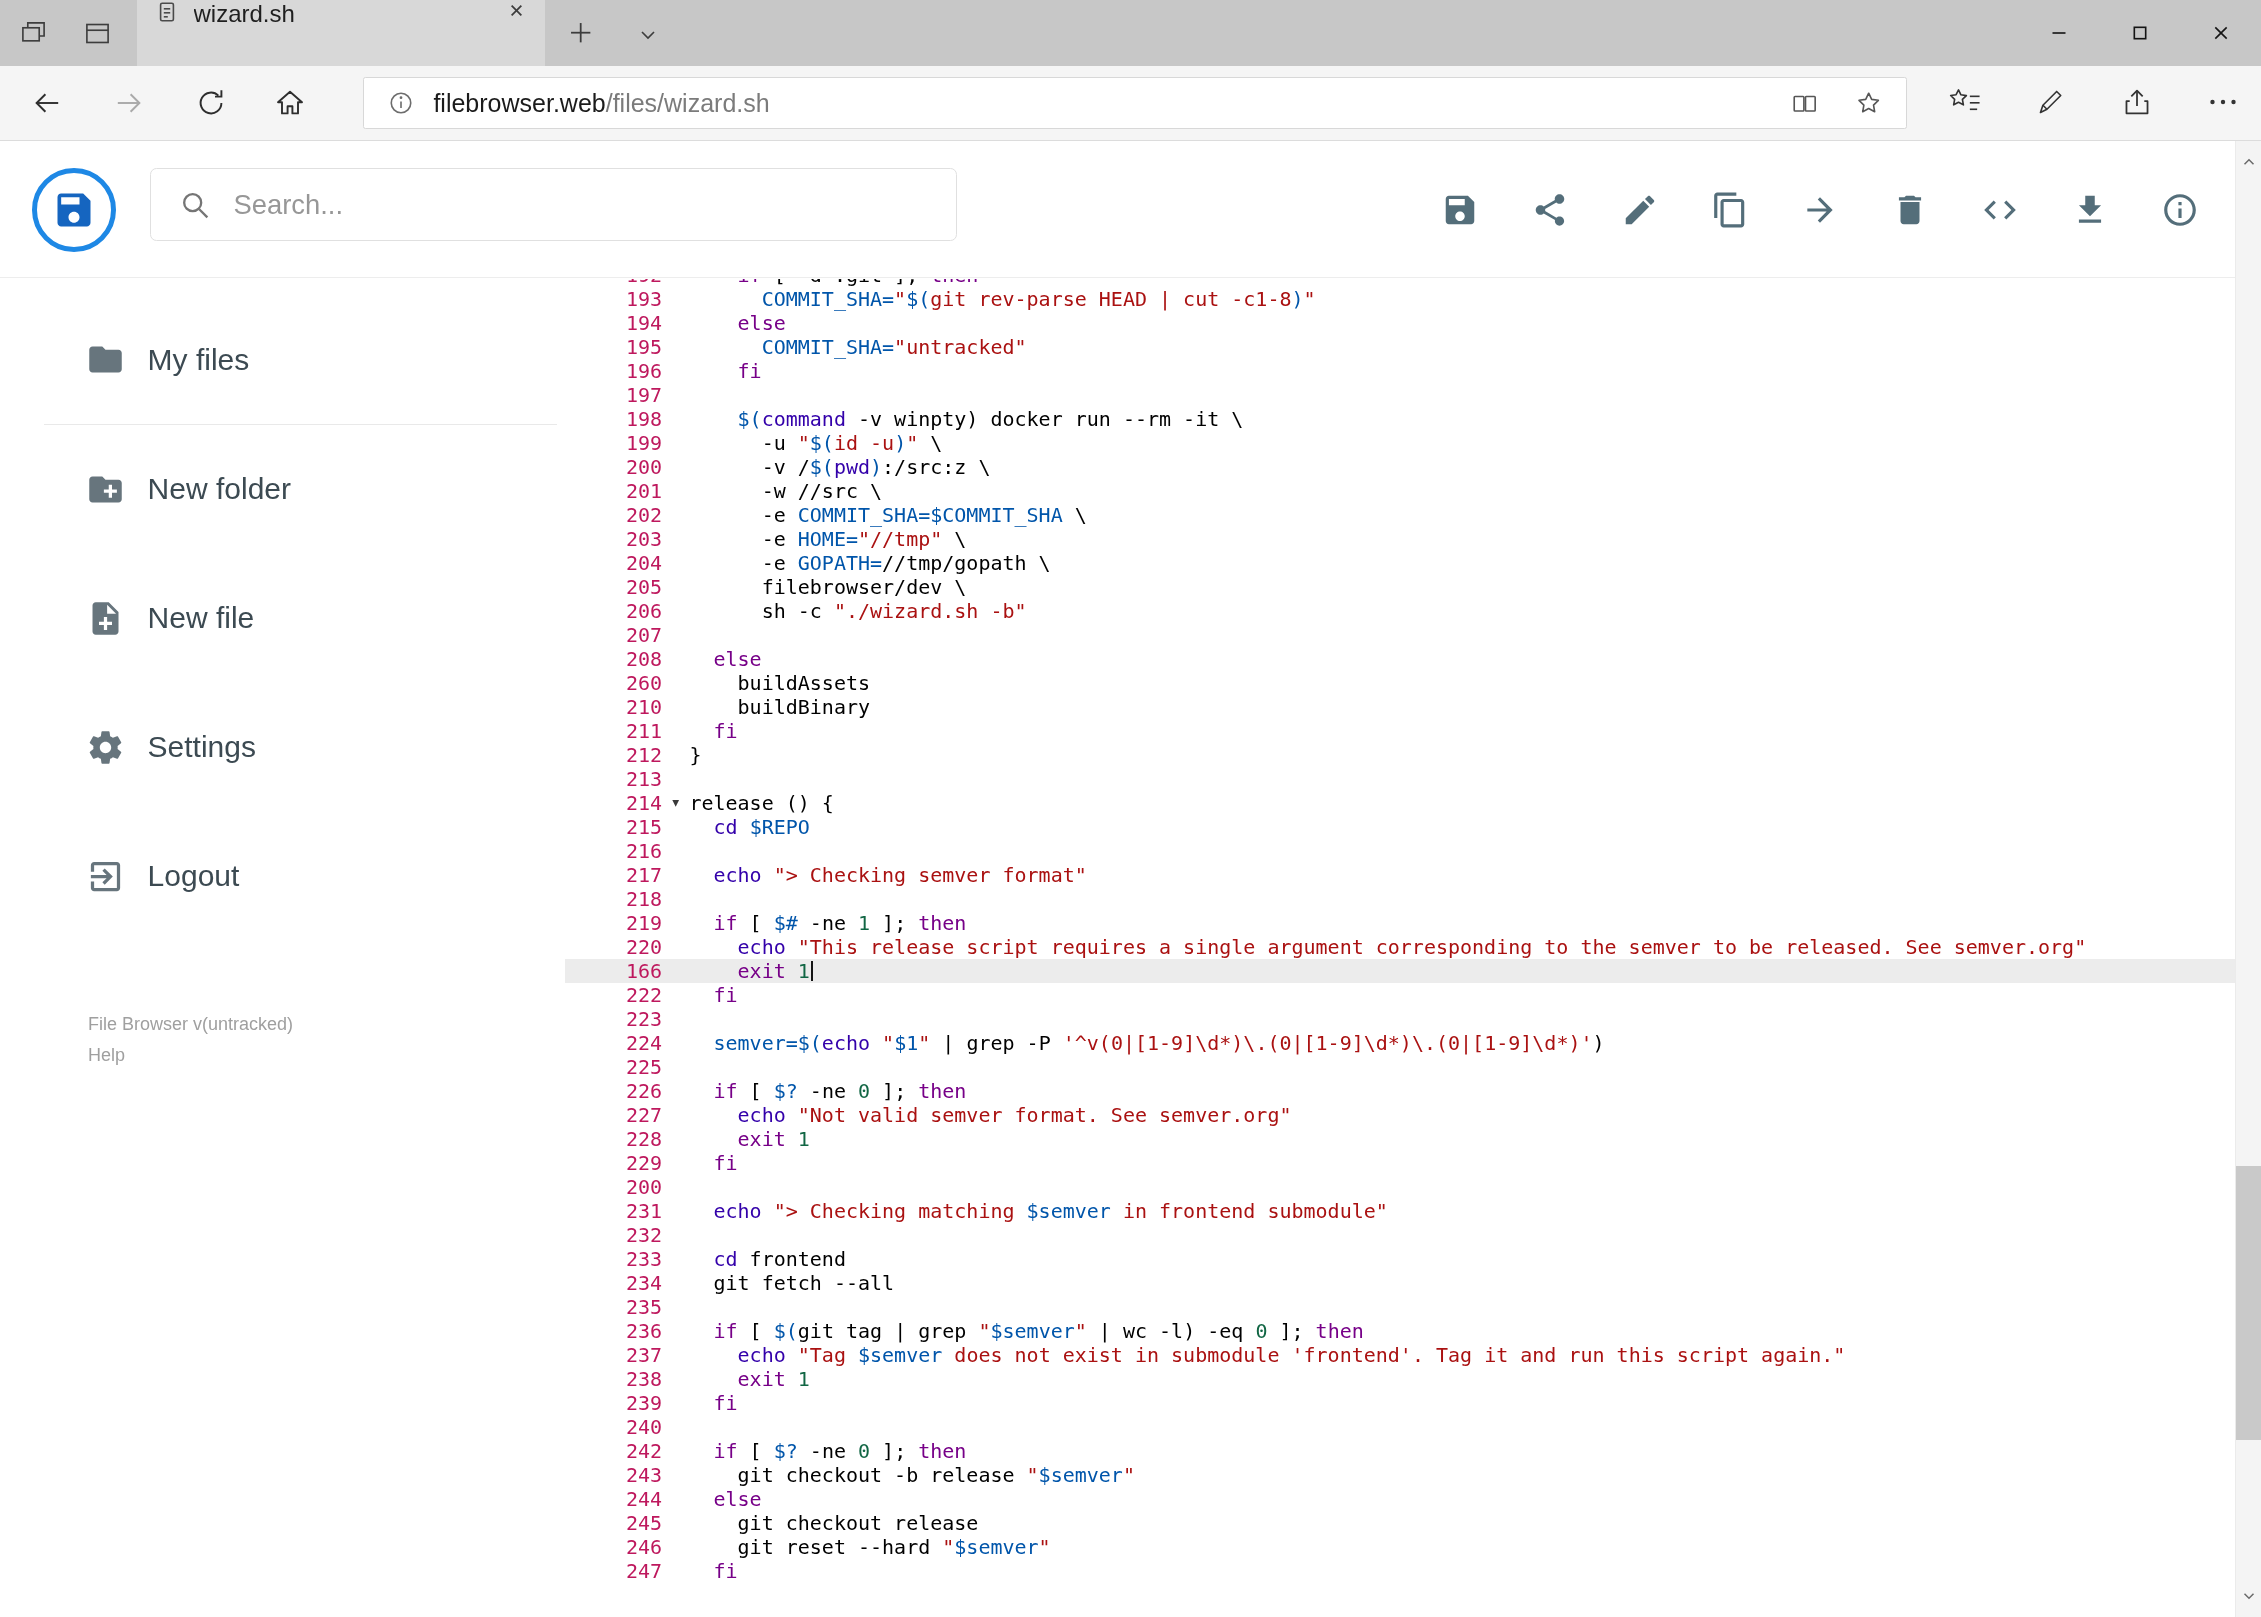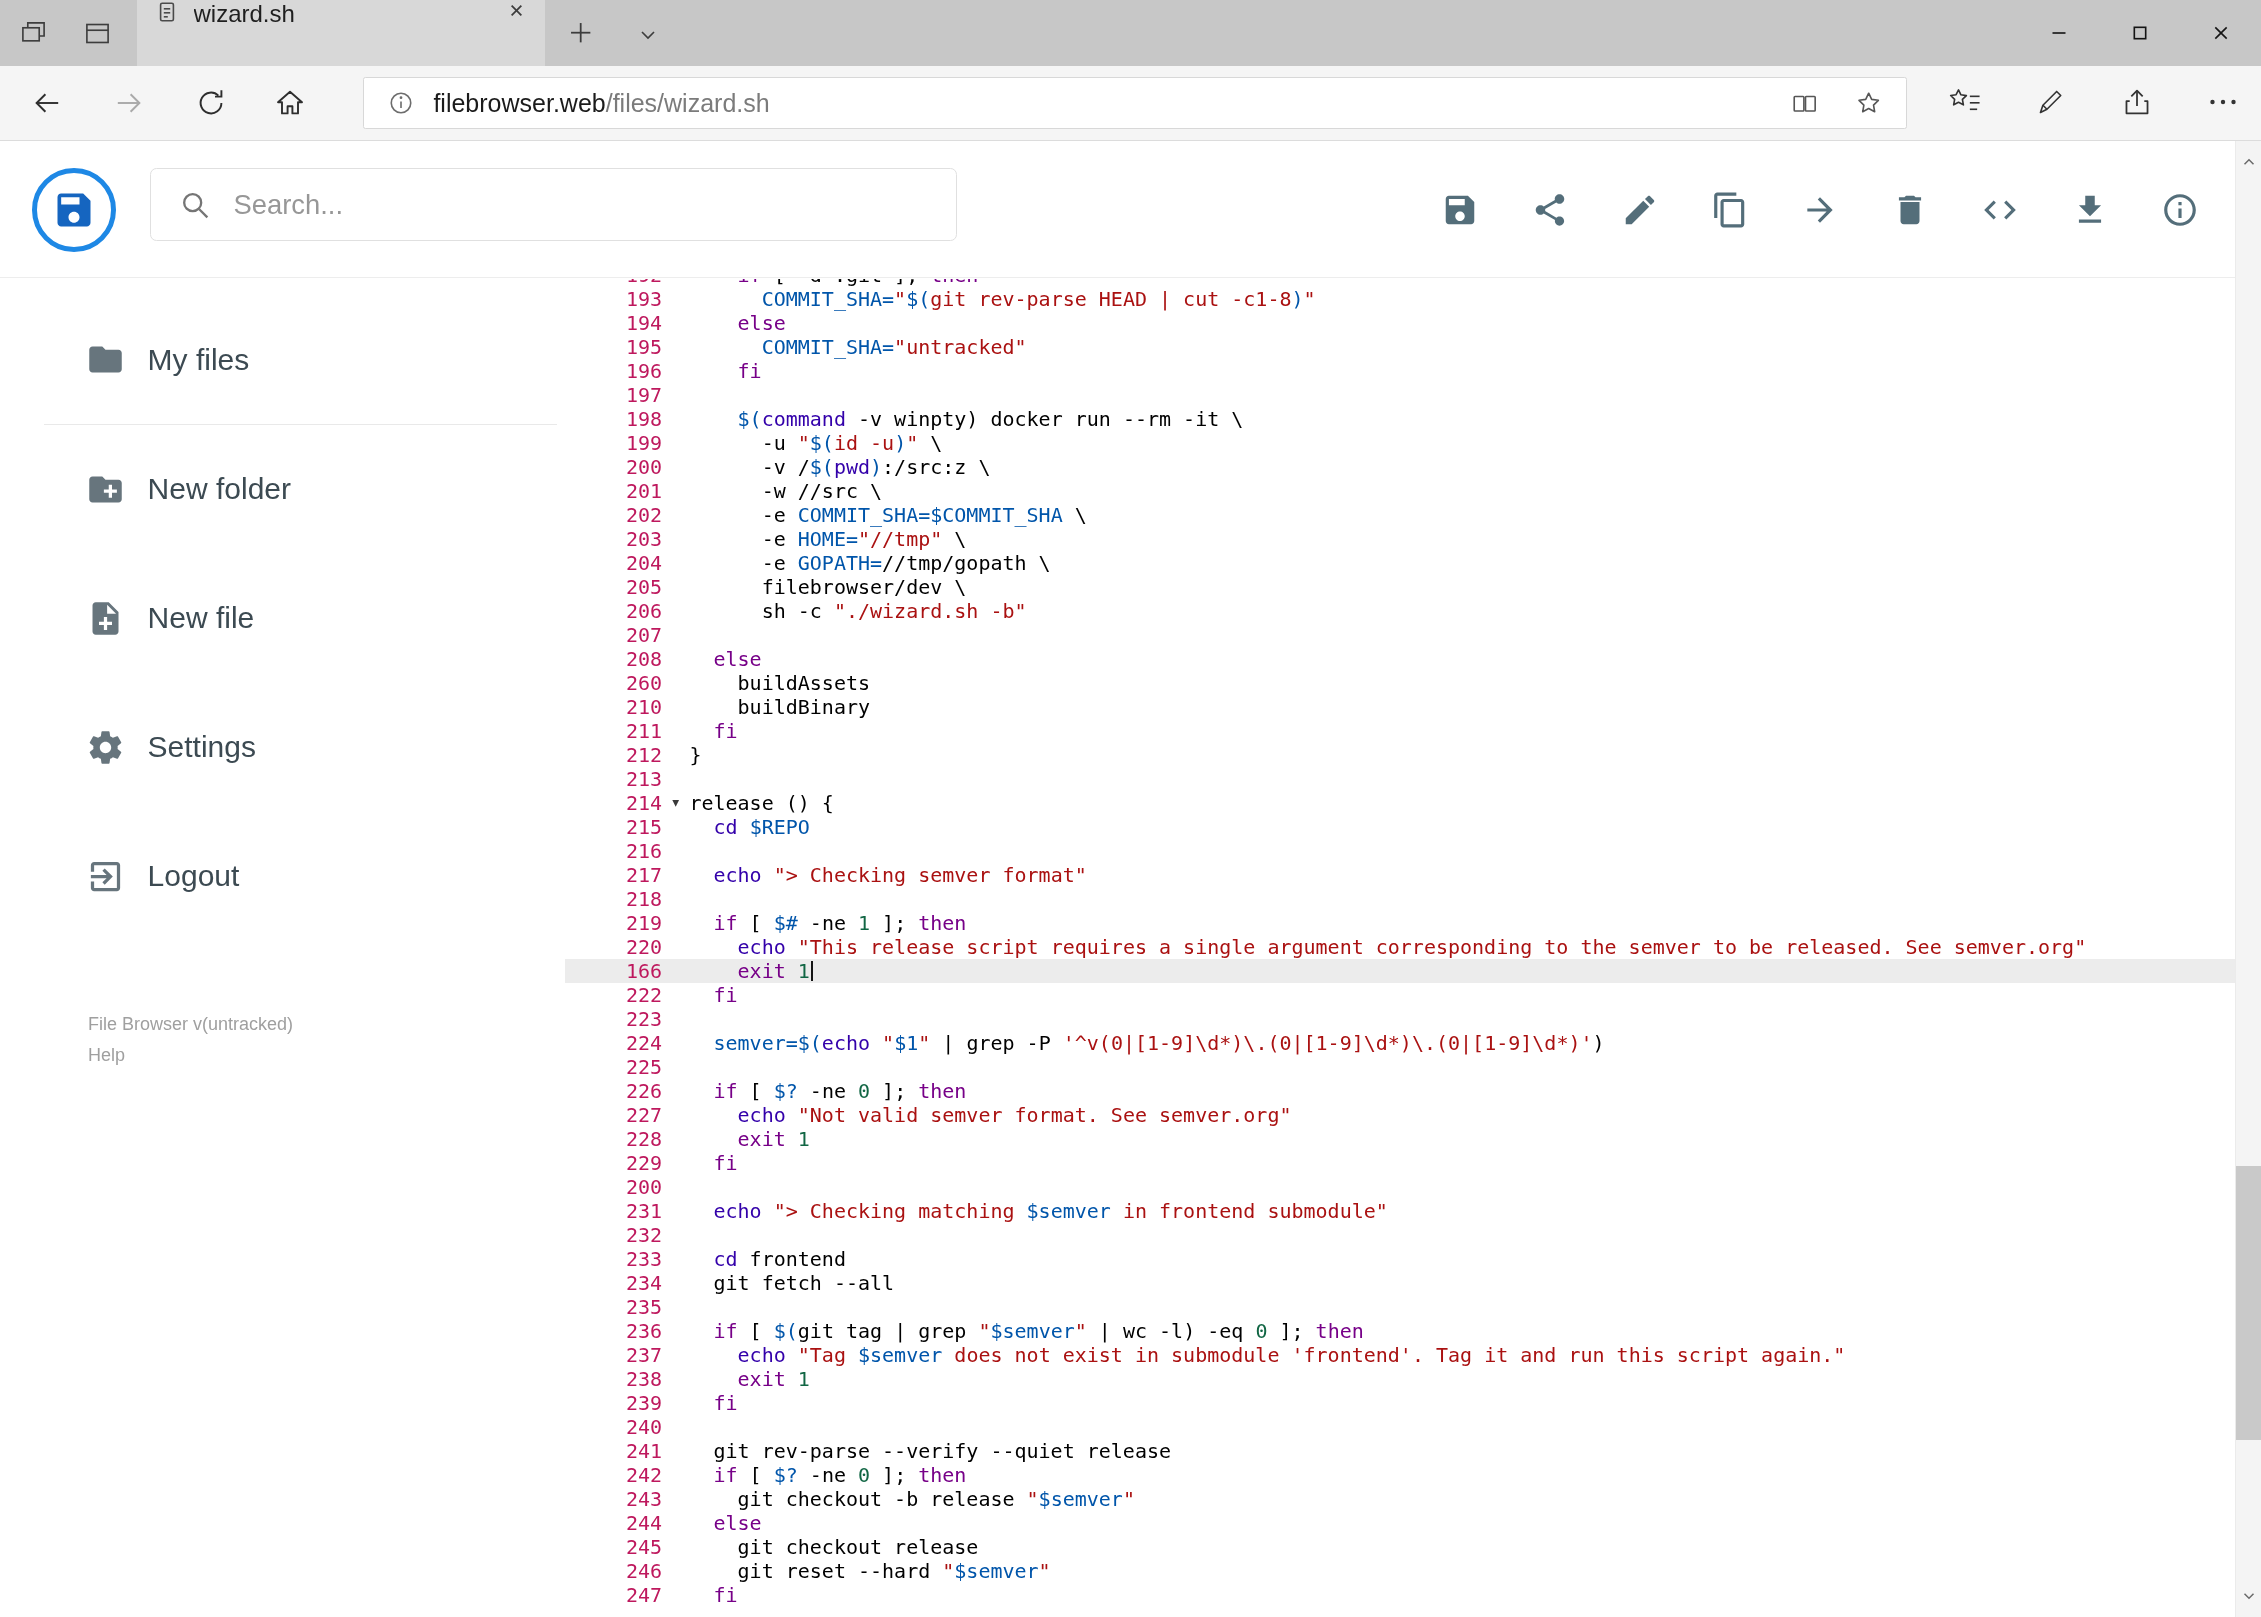--- a/index.html
+++ b/index.html
@@ -574,25 +574,20 @@
         <span class="gnum">239</span>
         <span class="gfold"></span>
         <span class="codecell"><span>  </span><span class="t-kw">fi</span></span>
       </div>
       <div class="row">
         <span class="gnum">240</span>
         <span class="gfold"></span>
         <span class="codecell"></span>
       </div>
       <div class="row">
-        <span class="gnum">241</span>
-        <span class="gfold"></span>
-        <span class="codecell"><span>  git rev-parse --verify --quiet release</span></span>
-      </div>
-      <div class="row">
         <span class="gnum">242</span>
         <span class="gfold"></span>
         <span class="codecell"><span>  </span><span class="t-kw">if</span><span> [ </span><span class="t-def">$?</span><span> -ne </span><span class="t-num">0</span><span> ]; </span><span class="t-kw">then</span></span>
       </div>
       <div class="row">
         <span class="gnum">243</span>
         <span class="gfold"></span>
         <span class="codecell"><span>    git checkout -b release </span><span class="t-str">"</span><span class="t-def">$semver</span><span class="t-str">"</span></span>
       </div>
       <div class="row">

